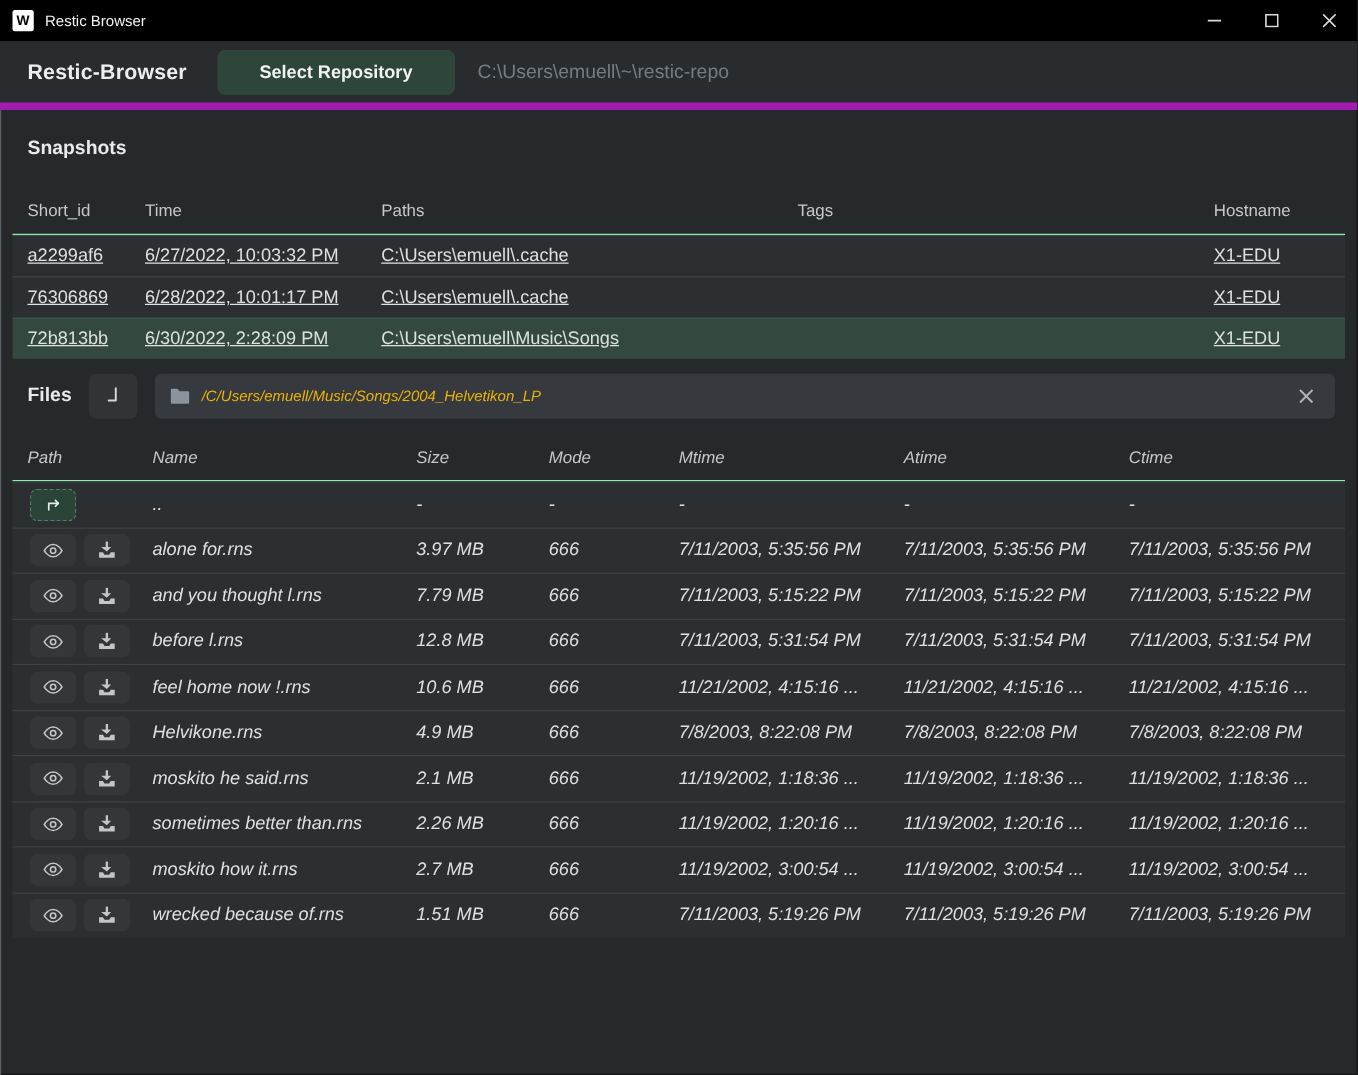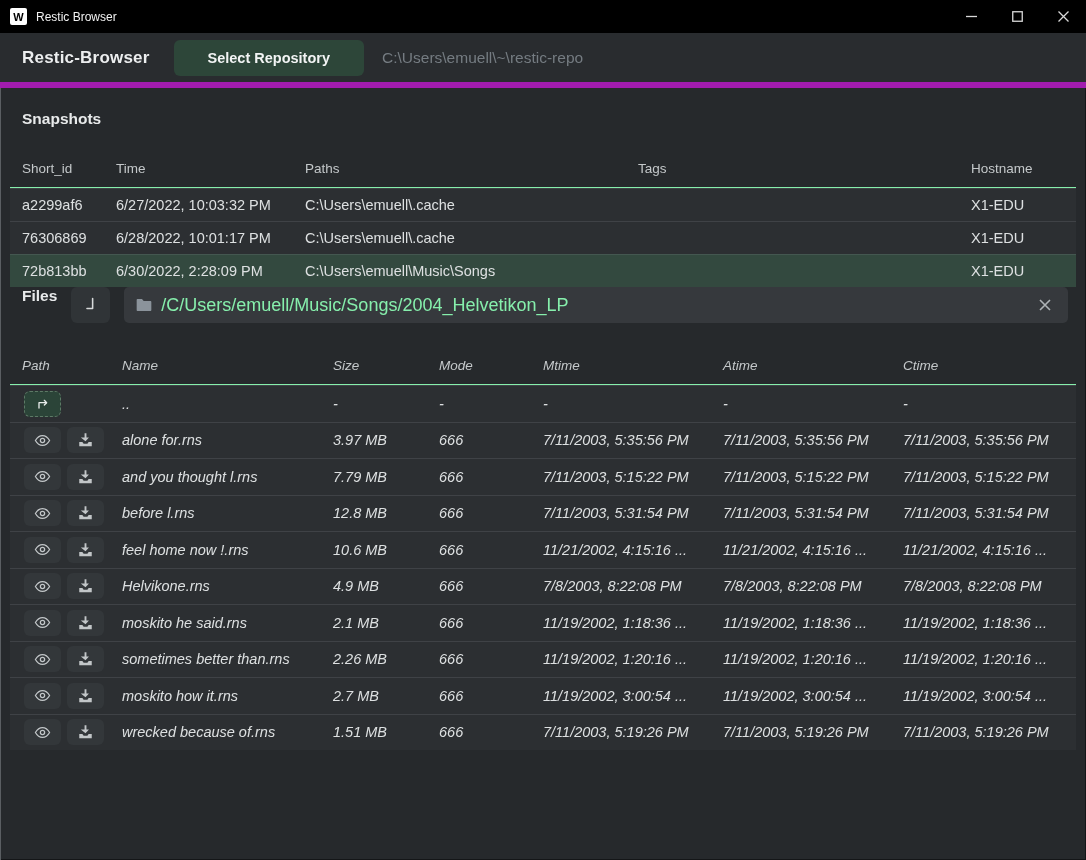--- a/index.html
+++ b/index.html
@@ -38,34 +38,34 @@
   
   .tbl { margin:0 10px; }
   .snap-grid { display:grid; grid-template-columns:94px 189px 333px 333px 1fr; }
   .files-grid { display:grid; grid-template-columns:100px 211px 106px 104px 180px 180px 1fr;font-style:italic; }
   .tbl-head { height:38px; align-items:center; border-bottom:1px solid #86efac; }
   .tbl-head > div { padding-left:12px; font-size:13.5px; color:#c4c8ca; white-space:nowrap; }
   .row { background:#2c2f32; align-items:center; border-top:1px solid rgba(130,136,140,.22); }
   .row:first-of-type { border-top:none; }
   .row > div { padding-left:12px; font-size:14.5px; color:#dde0e1; white-space:nowrap;
     overflow:hidden; }
-  .snap-row { height:33px; cursor:pointer; }
+  .snap-row { height:33px; cursor:pointer;text-decoration:underline; }
   .snap-row.selected { background:#33493f; }
   .file-row { height:36.5px; }
   .muted-dash { color:#a2a6a9; }
 
   
-  .files-band { height:60px; display:flex; align-items:flex-start; padding:0 18px 0 22px; gap:14px; }
+  .files-band { height:60px; display:flex; align-items:center; padding:0 18px 0 22px; gap:14px; }
   .files-band .section-title { flex:0 0 auto; }
   .up-root-btn { width:39px; height:36px; background:#303437; border:none; border-radius:6px;
     display:flex; align-items:center; justify-content:center; color:#d6d9da; cursor:pointer; }
   .path-bar { flex:1; height:36px; background:#36393d; border-radius:5px;
     display:flex; align-items:center; padding:0 12px; gap:9px; cursor:text; }
   .path-bar .folder { color:#8b939b; display:flex; }
-  .path-text { flex:1; font-size:18px; color:#86efac; white-space:nowrap; overflow:hidden; }
+  .path-text { flex:1; font-size:12px; color:#eab308; white-space:nowrap; overflow:hidden;font-style:italic; }
   .path-close { background:none; border:none; color:#aeb3b6; font-size:15px; width:22px;
     height:22px; display:flex; align-items:center; justify-content:center; cursor:pointer; }
 
   
   .actions-cell { display:flex; gap:6px; padding-left:14px !important; align-items:center; }
   .icon-btn { width:37px; height:26px; background:#33373a; border:none; border-radius:6px;
     display:flex; align-items:center; justify-content:center; color:#c2c6c8; cursor:pointer; }
   .icon-btn.green { background:#2b4438; border:1px dashed #5d7a66; color:#e8ecea; }
   .icon-btn svg { display:block; }
 

